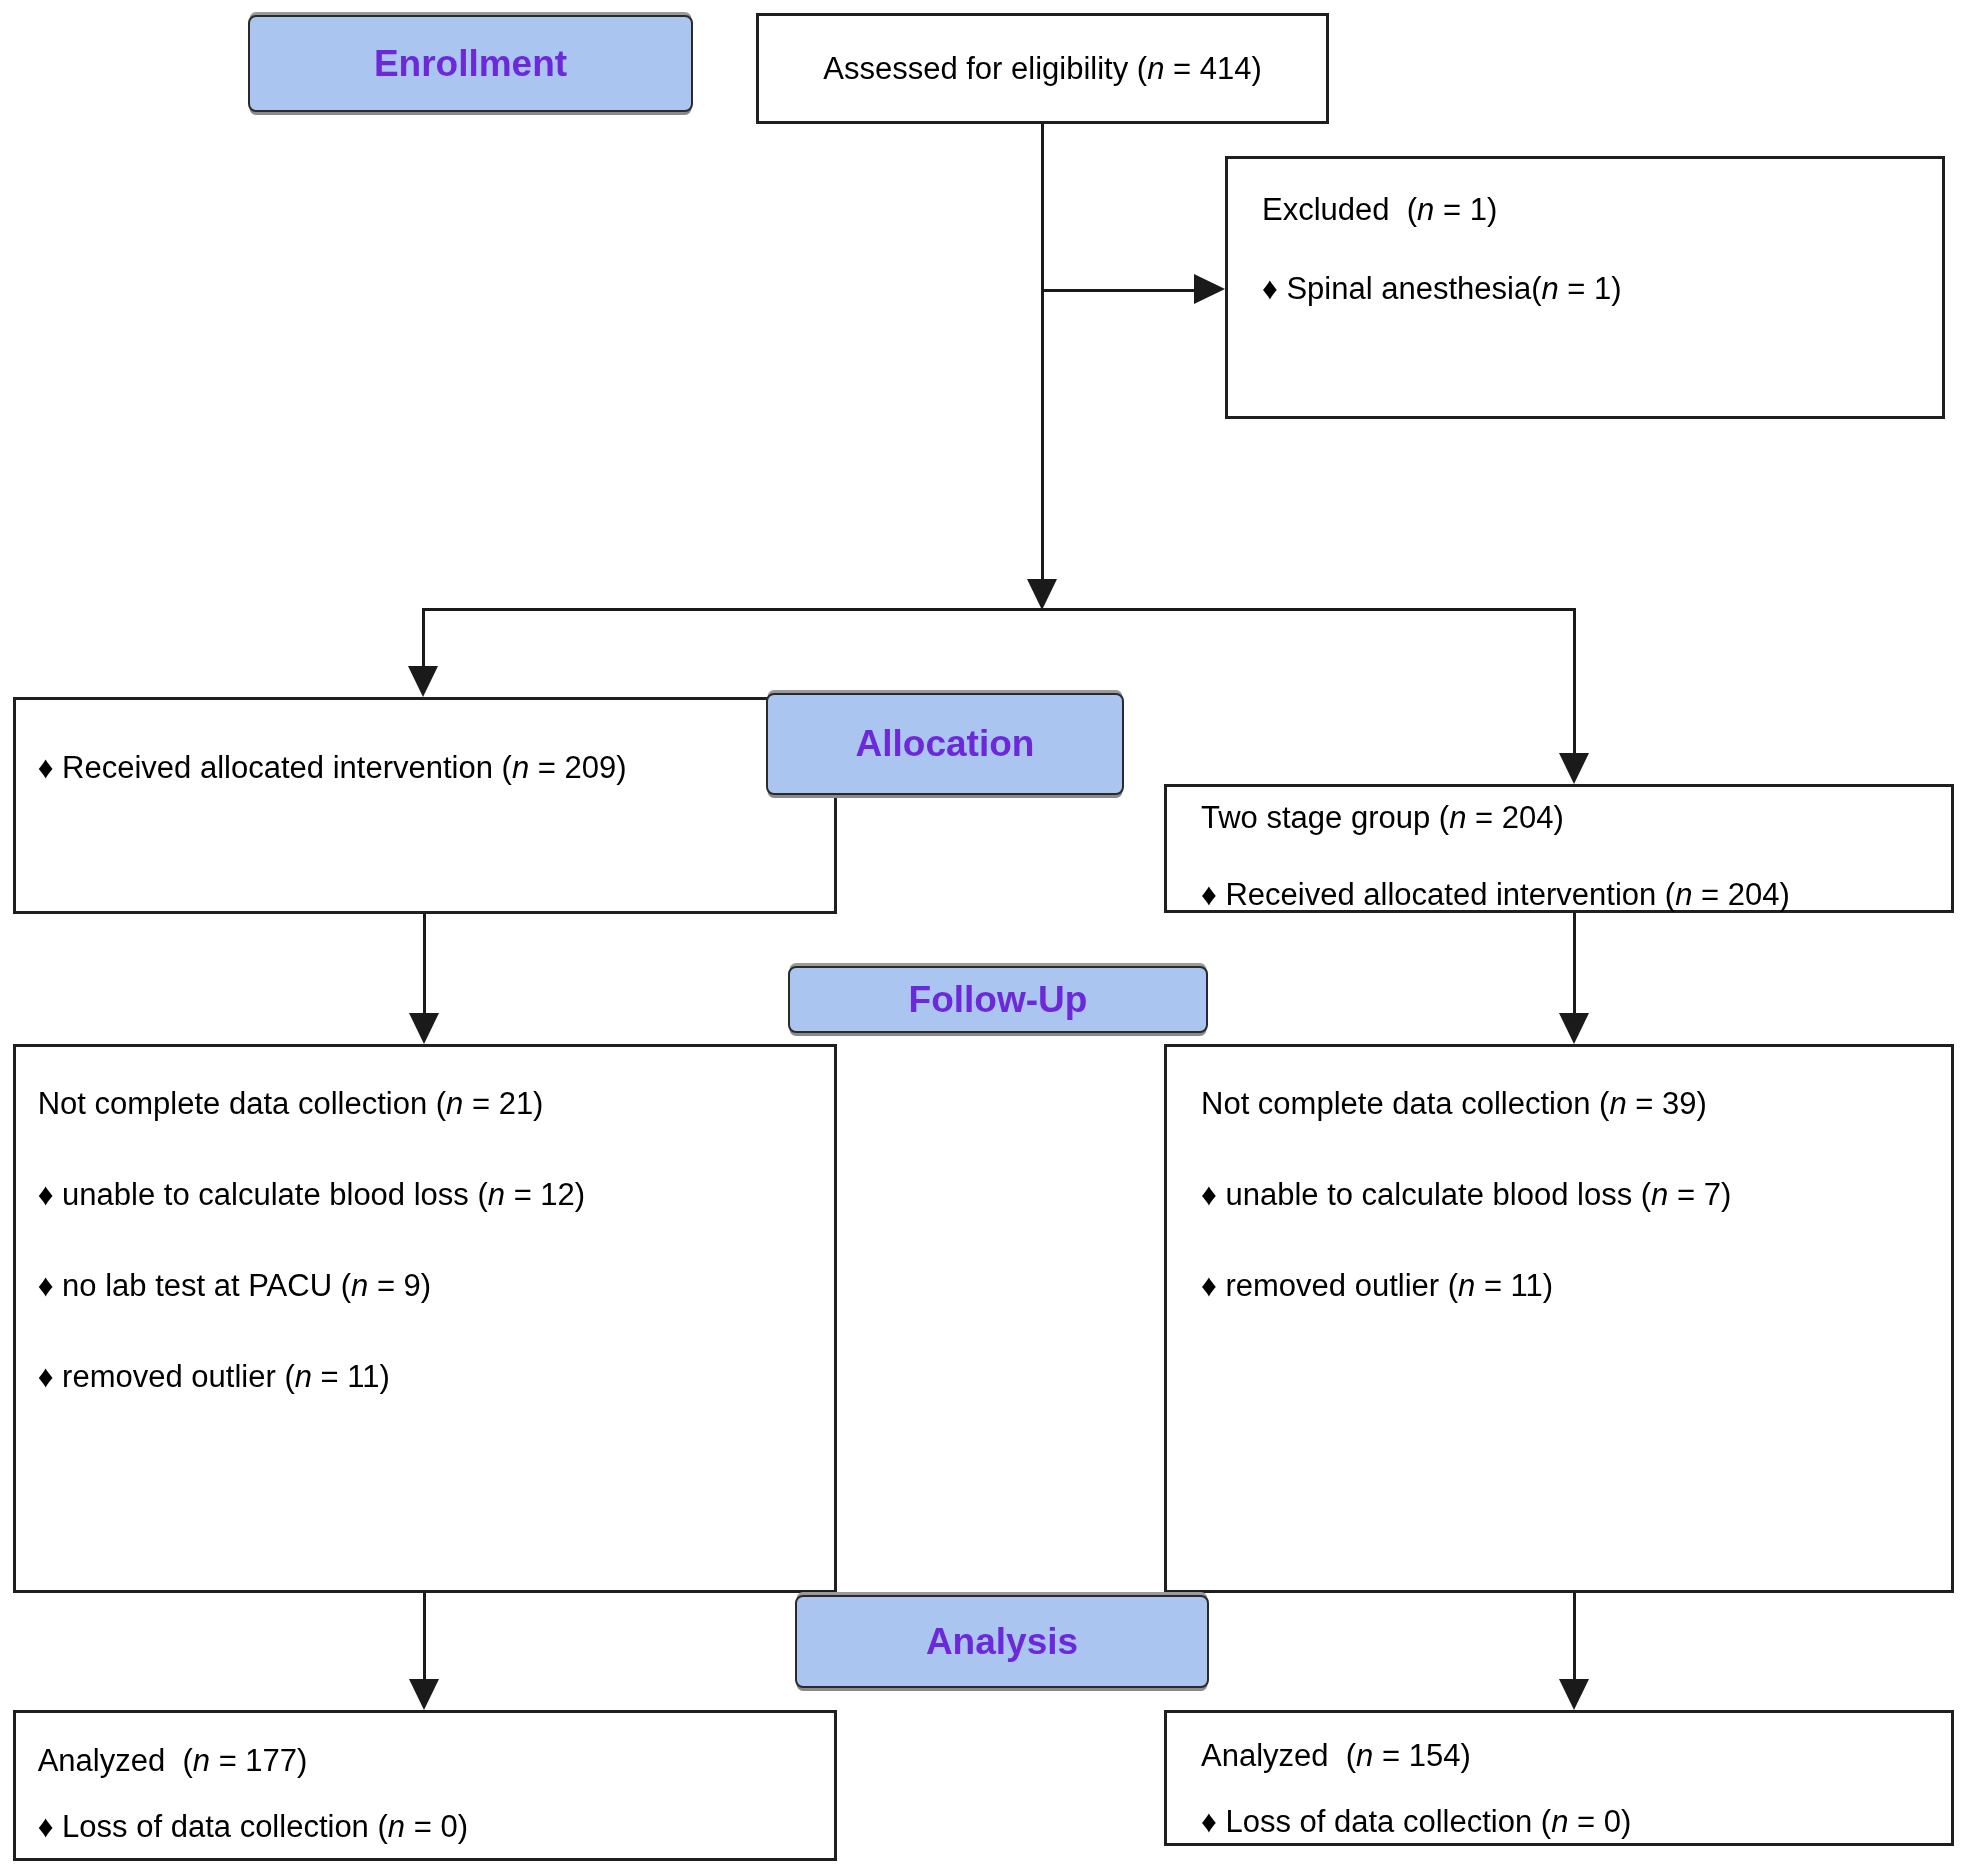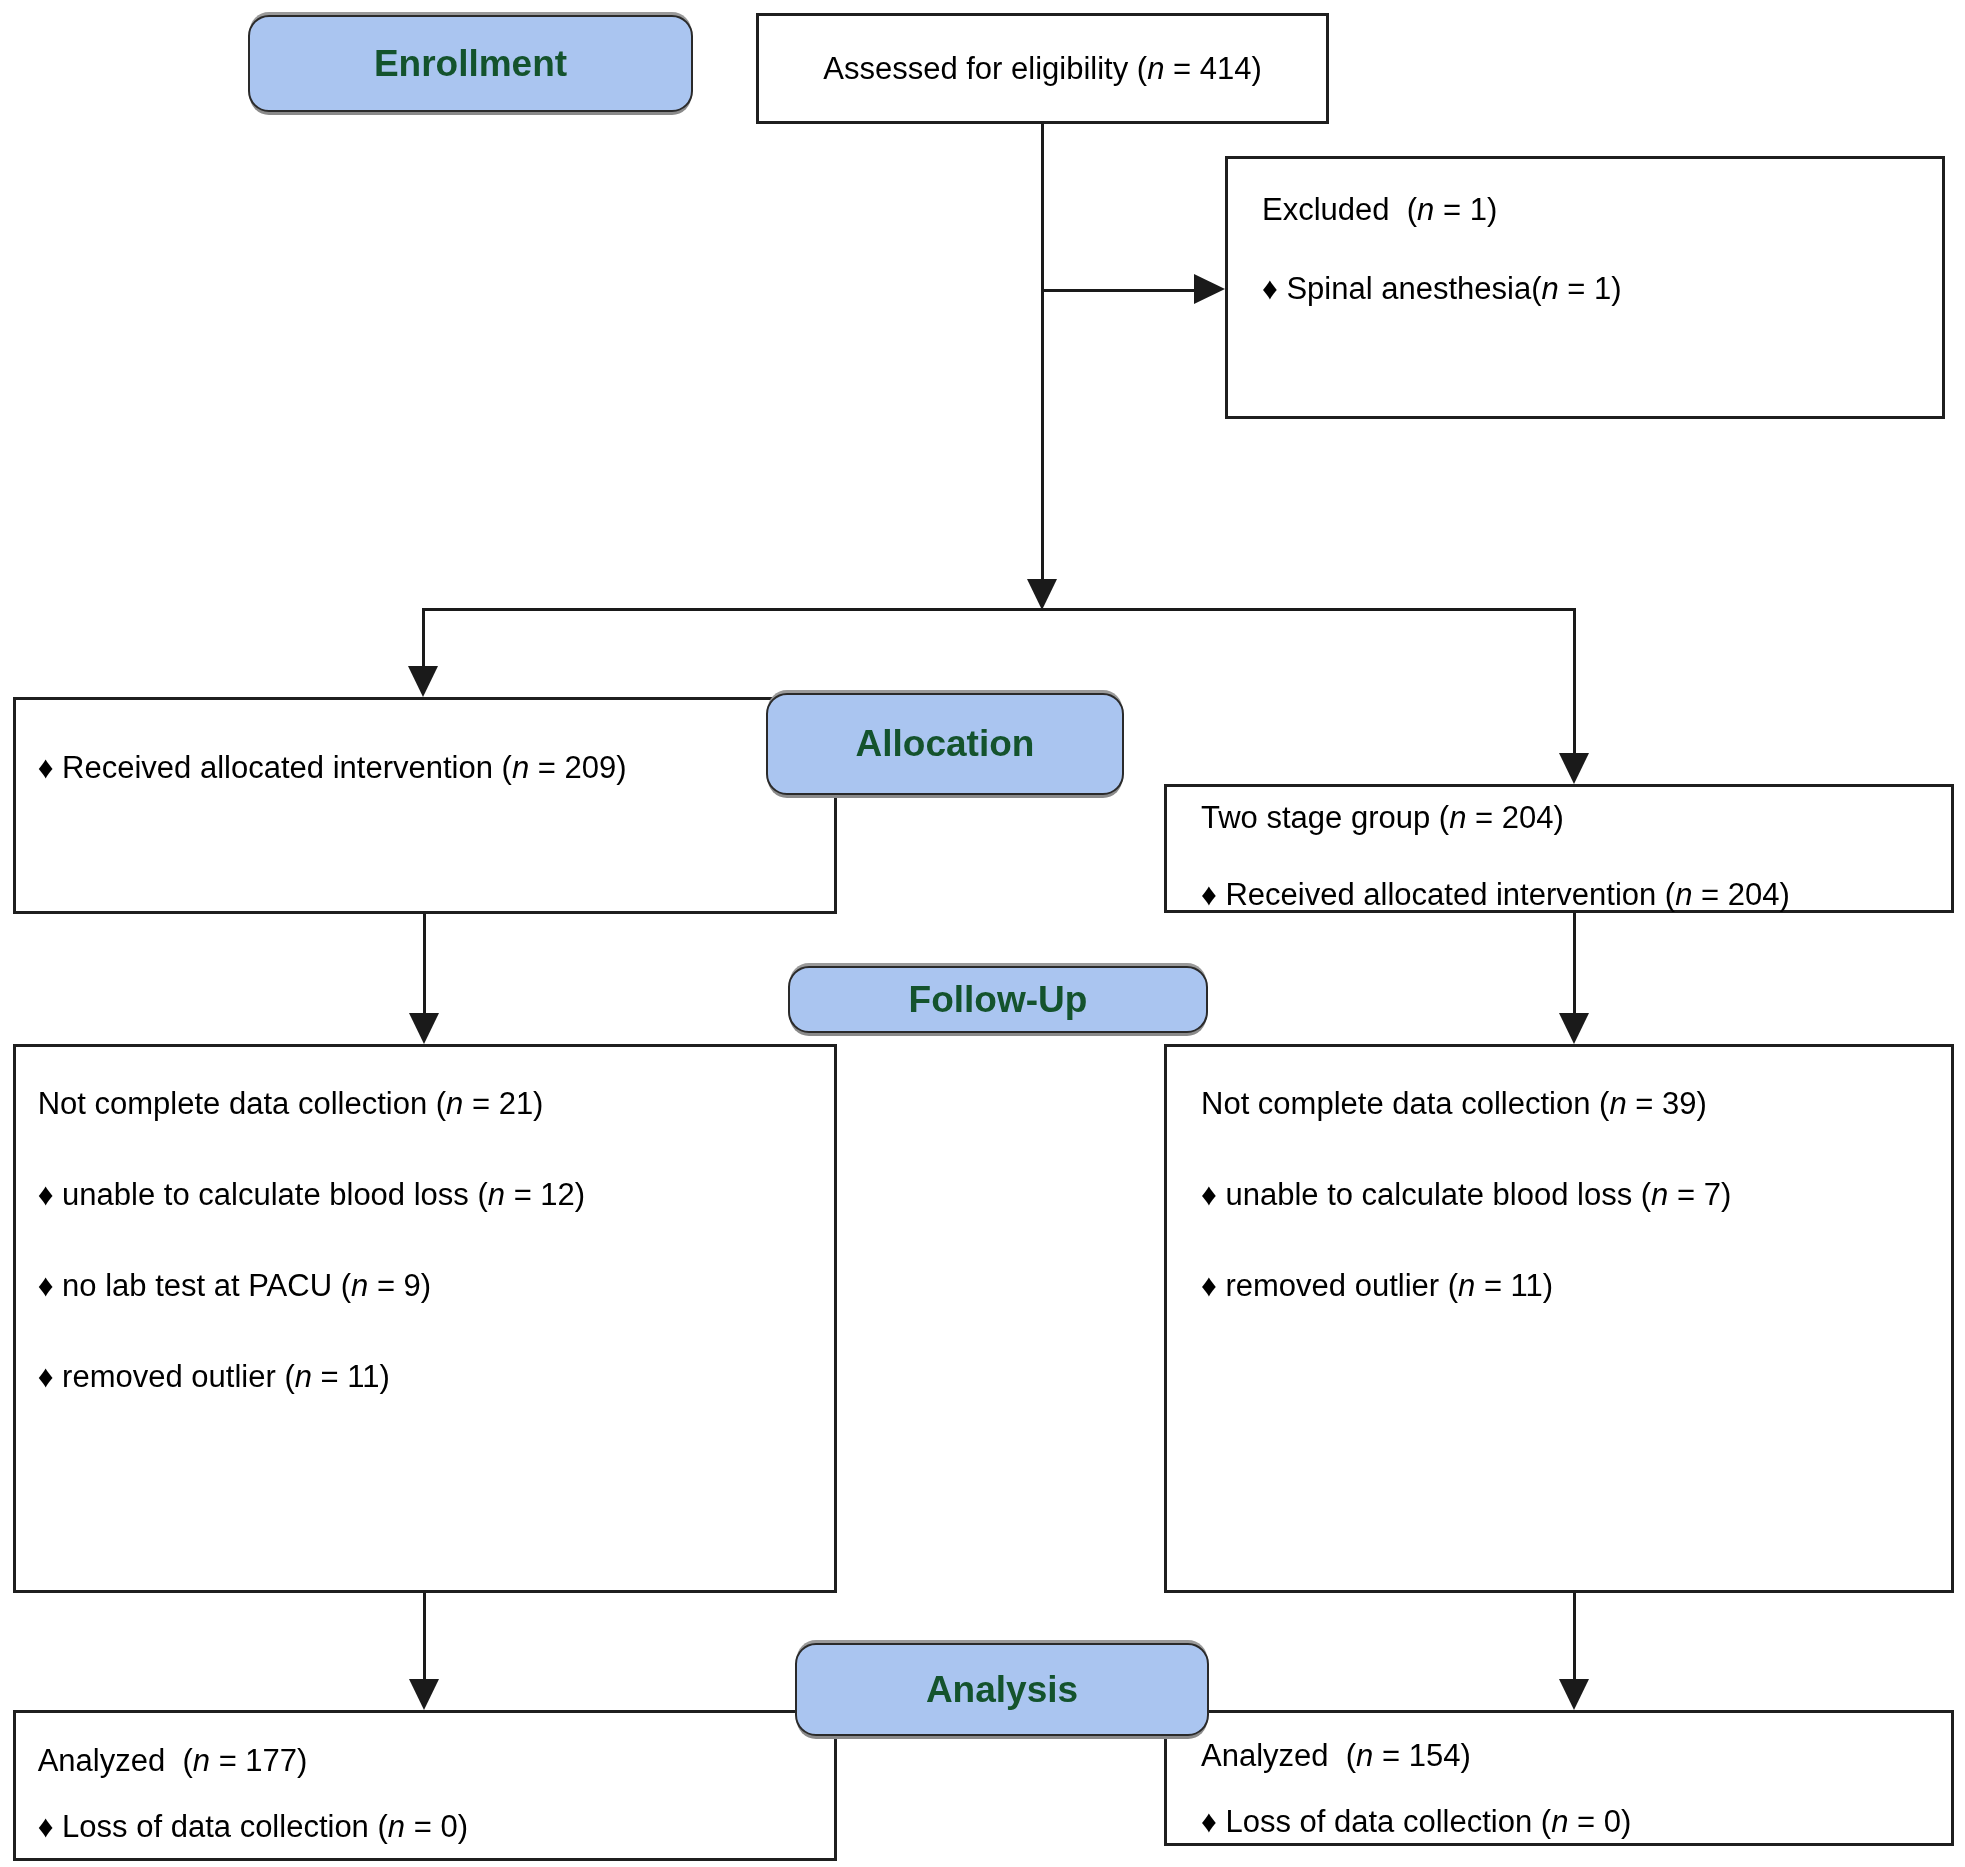--- a/index.html
+++ b/index.html
@@ -42,31 +42,31 @@
   #box-follow-right .line + .line  {margin-top:50px;}
   #box-analysis-left .line + .line,
   #box-analysis-right .line + .line{margin-top:25px;}
 
   
   .pill{
     position:absolute;
     box-sizing:border-box;
     background:#aac5f0;
     border:2.4px solid #2a2a2a;
-    border-radius:21px;
+    border-radius:8px;
     display:flex;align-items:center;justify-content:center;
     font-size:37px;font-weight:bold;
-    color:#14532d;
+    color:#6d28d9;
     z-index:5;
     box-shadow:0 4.4px 0 -1.5px #8a8a8a, 0 -4.4px 0 -1.5px #9a9a9a;
   }
   #pill-enrollment{left:248px; top:15px;  width:445px;height:97px;}
   #pill-allocation{left:766px;top:693px;width:358px;height:102px;}
   #pill-followup  {left:788px;top:966px;width:420px;height:67px;}
-  #pill-analysis  {left:795px;top:1643px;width:414px;height:93px;}
+  #pill-analysis  {left:795px;top:1595px;width:414px;height:93px;}
 
   
   .vline,.hline{position:absolute;background:#1a1a1a;}
   .vline{width:2.9px;}
   .hline{height:2.9px;}
   .arrow-down{
     position:absolute;width:0;height:0;
     border-left:15.6px solid transparent;
     border-right:15.6px solid transparent;
     border-top:31px solid #1a1a1a;

